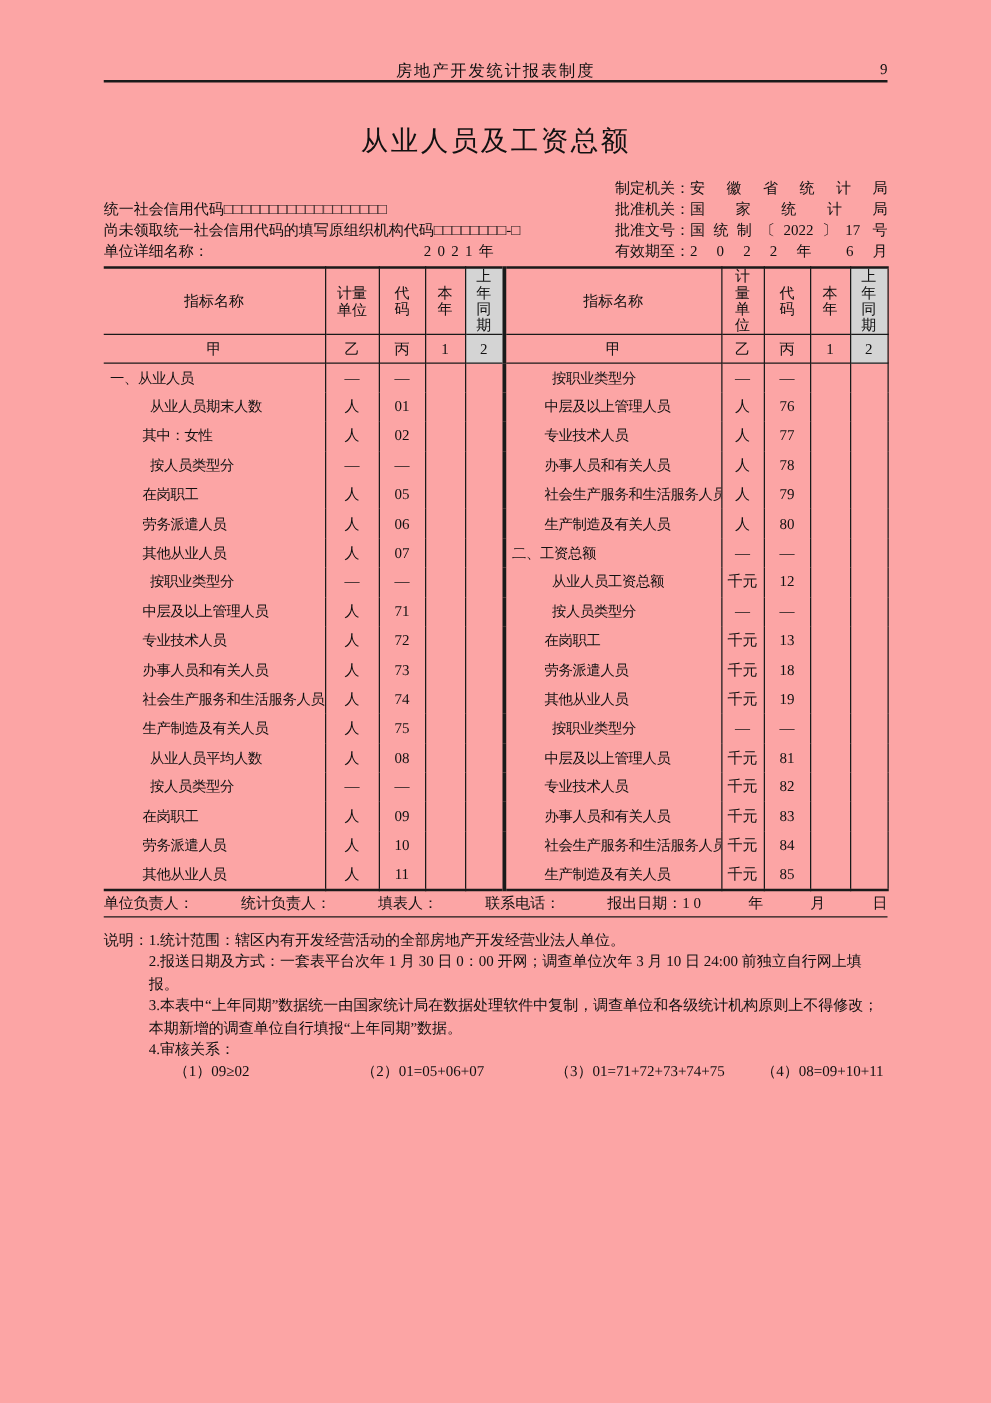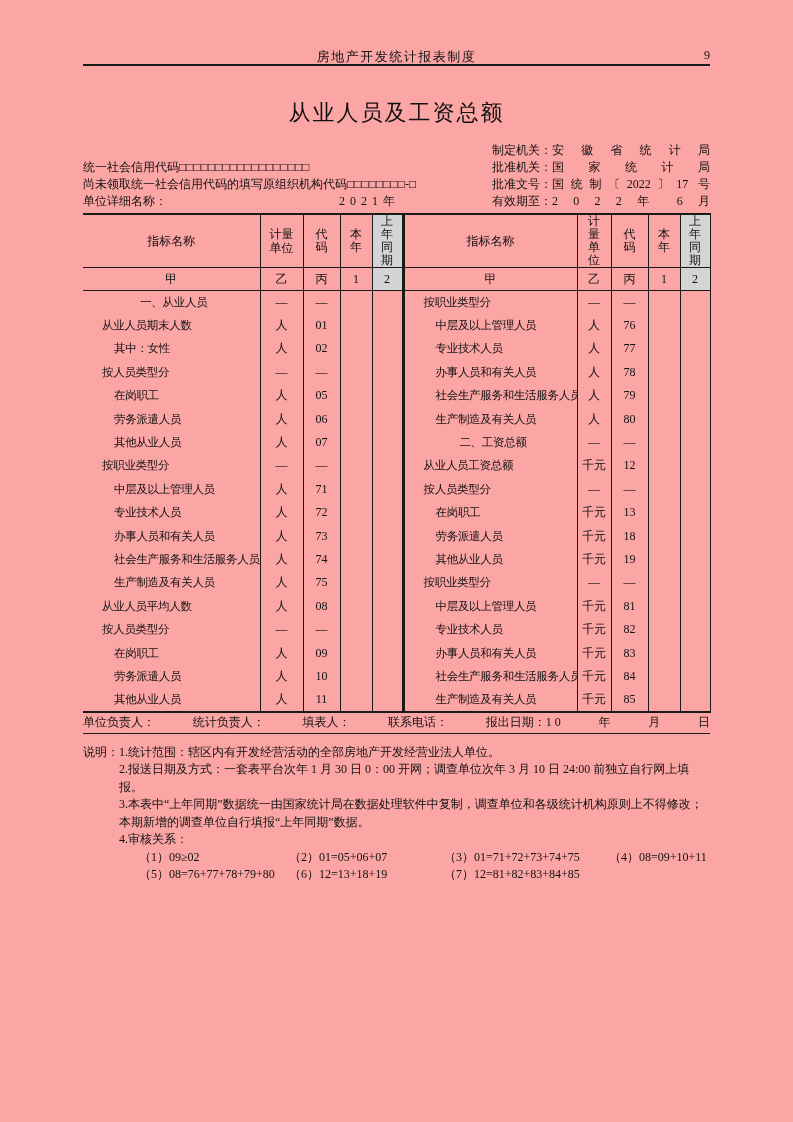--- a/index.html
+++ b/index.html
@@ -33,21 +33,21 @@
   th{ text-align:center; }
   tr.hrow th{ height:52px; line-height:13px; border-bottom:1px solid var(--line); }
   tr.srow th{ height:23px; border-bottom:1px solid var(--line); }
   .w1{ display:inline-block; width:1em; word-break:break-all; line-height:13px; vertical-align:middle; }
   .w2{ display:inline-block; width:2em; word-break:break-all; line-height:14px; vertical-align:middle; }
   .mid{ border-right:3px solid var(--line) !important; }
   .shaded{ background:var(--shade); }
   tbody td{ height:23.4px; }
   td.lab{ font-size:11.5px; letter-spacing:-0.3px; white-space:nowrap; overflow:hidden; }
   td.c{ text-align:center; }
-  .ind0{ padding-left:5px;text-align:center; } .ind1{ padding-left:19px; } .ind2{ padding-left:31px; }
+  .ind0{ padding-left:5px; } .ind1{ padding-left:37px; } .ind2{ padding-left:31px; }
   
   .sign-row{ width:627px; display:flex; justify-content:space-between; align-items:center;
     font-size:12px; height:21px; border-bottom:1px solid var(--line); white-space:nowrap; }
   
   .notes{ margin-top:10px; font-size:12px; line-height:17.5px; }
   .notes-body{ display:flex; }
   .notes-label{ flex:none; }
   .notes-items{ flex:1; }
   .note-item{ text-align:left; }
   .relations{ margin-left:20px; }
@@ -372,23 +372,18 @@
           <div class="note-item">2.报送日期及方式：一套表平台次年 1 月 30 日 0：00 开网；调查单位次年 3 月 10 日 24:00 前独立自行网上填报。</div>
           <div class="note-item">3.本表中“上年同期”数据统一由国家统计局在数据处理软件中复制，调查单位和各级统计机构原则上不得修改；本期新增的调查单位自行填报“上年同期”数据。</div>
           <div class="note-item">4.审核关系：</div>
           <div class="relations">
             <div class="rel-row">
               <span>（1）09≥02</span>
               <span>（2）01=05+06+07</span>
               <span>（3）01=71+72+73+74+75</span>
               <span>（4）08=09+10+11</span>
             </div>
-            <div class="rel-row">
-              <span>（5）08=76+77+78+79+80</span>
-              <span>（6）12=13+18+19</span>
-              <span>（7）12=81+82+83+84+85</span>
-            </div>
           </div>
         </div>
     </div>
   </div>
 
 </div>
 
 </body></html>

